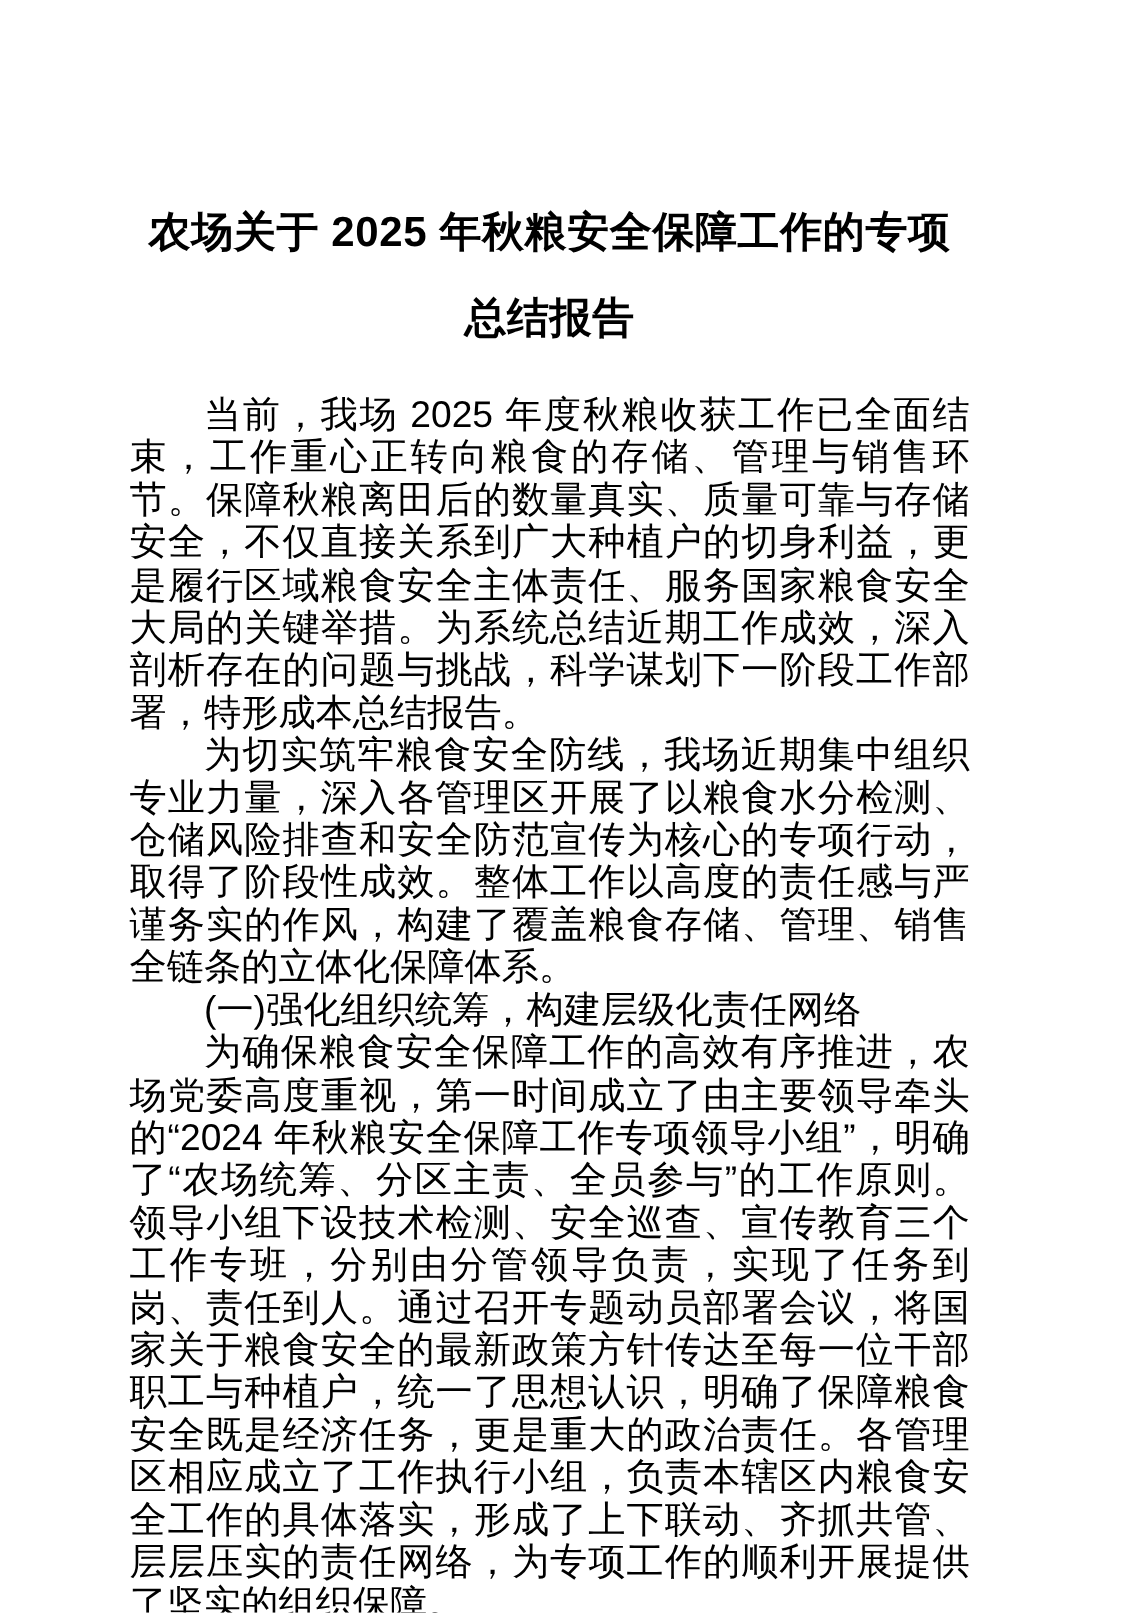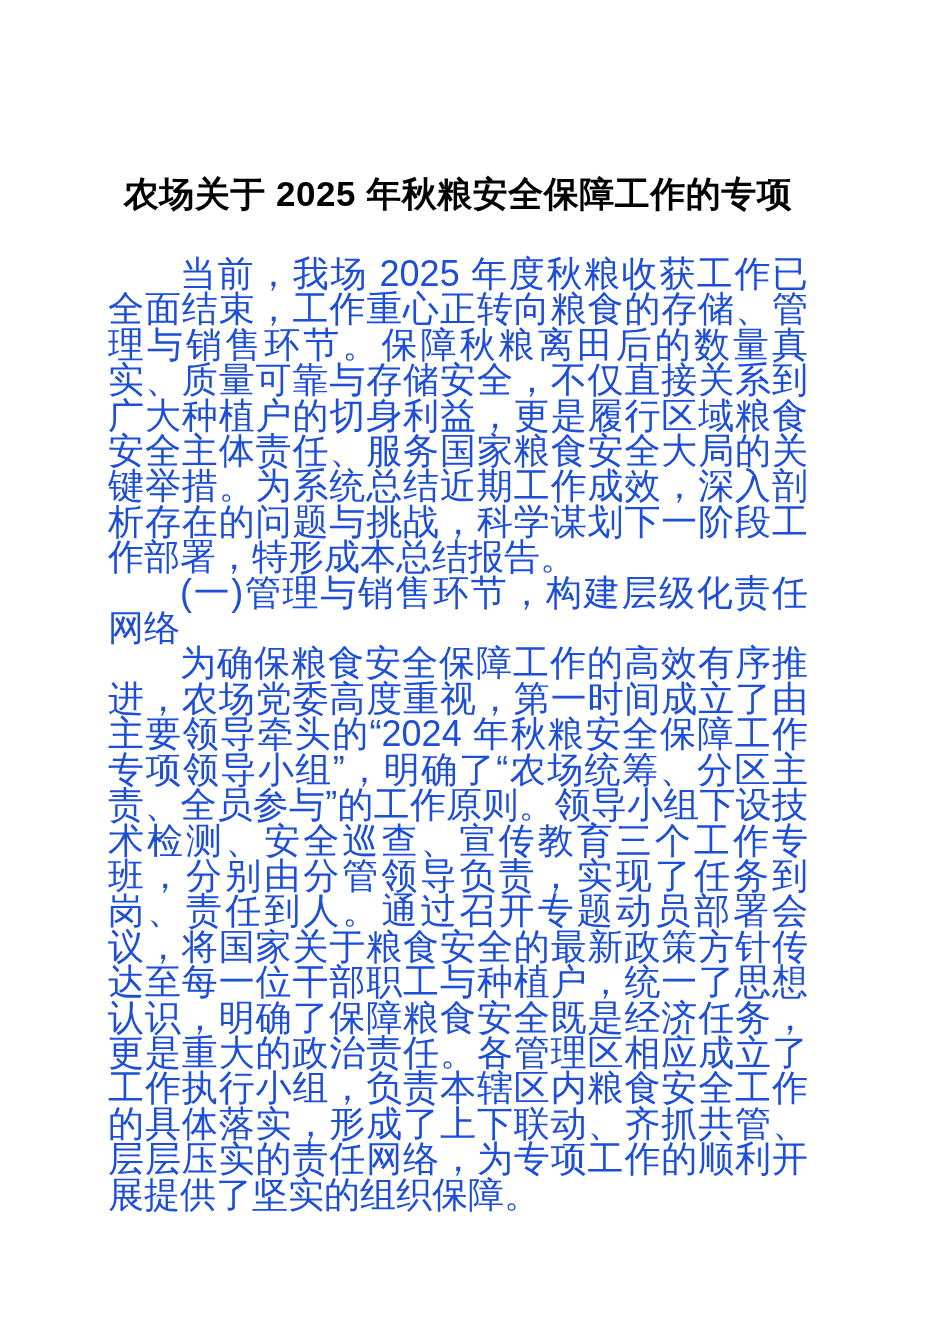--- a/index.html
+++ b/index.html
@@ -40,49 +40,51 @@
   }
   .title-line {
     display: block;
     white-space: nowrap;
   }
   .body-block {
     margin-top: 26px;
   }
   p.para {
     margin: 0;
-    font-size: 36px;
+    font-size: 31px;
     line-height: 35.4px;
     text-align: justify;
     text-align-last: left;
     text-justify: inter-character;
     letter-spacing: 0px;
     word-break: break-all;
-    color: #1d4ed8;
+    color: #000000;
   }
   p.indent {
     text-indent: 2em;
   }
   p.heading {
     text-indent: 2em;
   }
   p.subheading {
     text-indent: 2em;
   }
 </style>
 </head>
 <body>
 
 <div class="page">
   <div class="doc-body">
 
     <h1 class="doc-title">
       <span class="title-line">农场关于 2025 年秋粮安全保障工作的专项</span>
+      <span class="title-line">总结报告</span>
     </h1>
 
     <div class="body-block">
       <p class="para indent">当前，我场 2025 年度秋粮收获工作已全面结束，工作重心正转向粮食的存储、管理与销售环节。保障秋粮离田后的数量真实、质量可靠与存储安全，不仅直接关系到广大种植户的切身利益，更是履行区域粮食安全主体责任、服务国家粮食安全大局的关键举措。为系统总结近期工作成效，深入剖析存在的问题与挑战，科学谋划下一阶段工作部署，特形成本总结报告。</p>
-      <p class="para subheading">(一)管理与销售环节，构建层级化责任网络</p>
+      <p class="para indent">为切实筑牢粮食安全防线，我场近期集中组织专业力量，深入各管理区开展了以粮食水分检测、仓储风险排查和安全防范宣传为核心的专项行动，取得了阶段性成效。整体工作以高度的责任感与严谨务实的作风，构建了覆盖粮食存储、管理、销售全链条的立体化保障体系。</p>
+      <p class="para subheading">(一)强化组织统筹，构建层级化责任网络</p>
       <p class="para indent">为确保粮食安全保障工作的高效有序推进，农场党委高度重视，第一时间成立了由主要领导牵头的“2024 年秋粮安全保障工作专项领导小组”，明确了“农场统筹、分区主责、全员参与”的工作原则。领导小组下设技术检测、安全巡查、宣传教育三个工作专班，分别由分管领导负责，实现了任务到岗、责任到人。通过召开专题动员部署会议，将国家关于粮食安全的最新政策方针传达至每一位干部职工与种植户，统一了思想认识，明确了保障粮食安全既是经济任务，更是重大的政治责任。各管理区相应成立了工作执行小组，负责本辖区内粮食安全工作的具体落实，形成了上下联动、齐抓共管、层层压实的责任网络，为专项工作的顺利开展提供了坚实的组织保障。</p>
     </div>
 
   </div>
 </div>
 
 </body></html>

